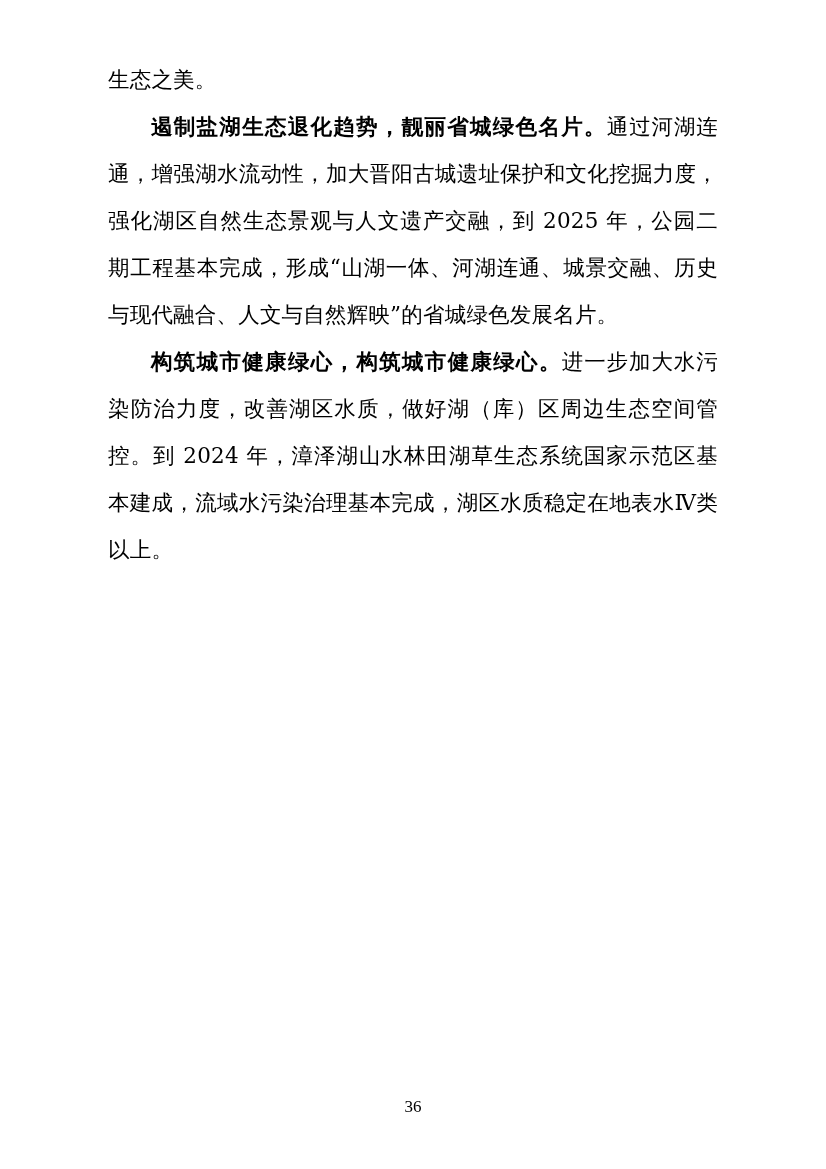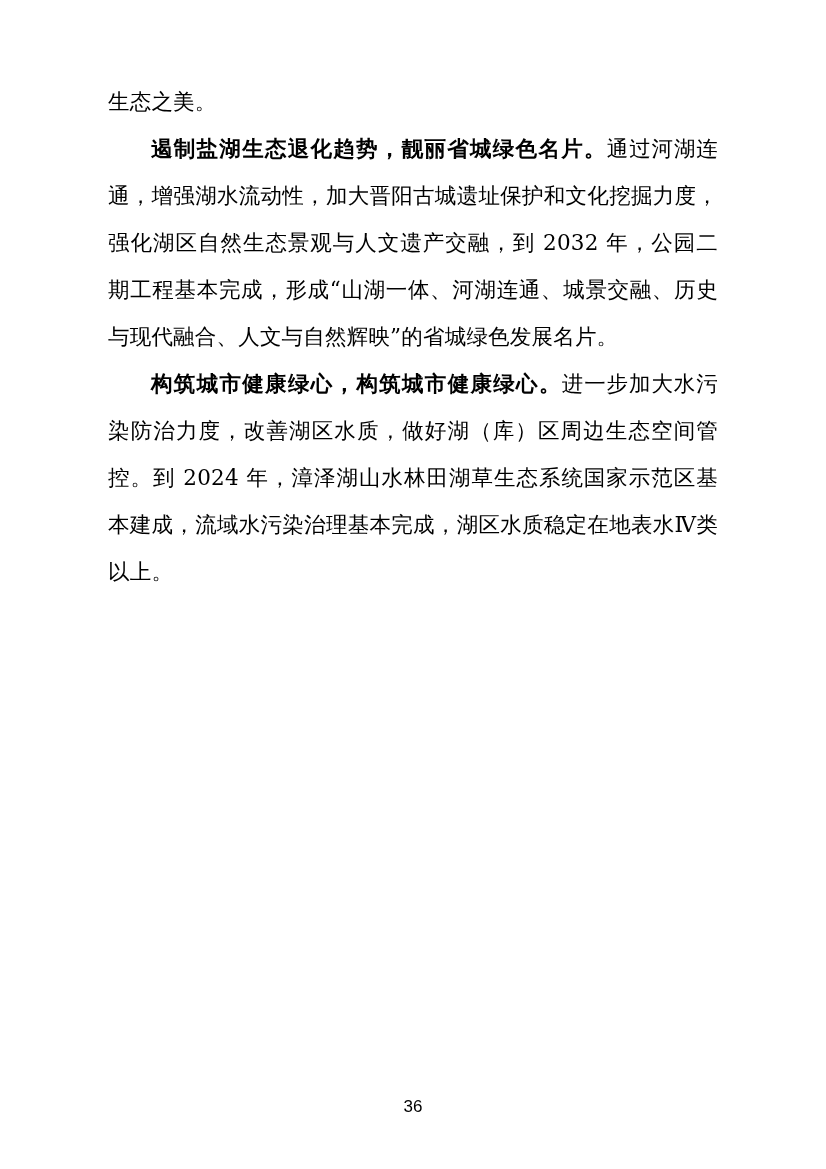--- a/index.html
+++ b/index.html
@@ -15,21 +15,21 @@
     color: #000000;
     overflow: hidden;
   }
   .page {
     position: absolute;
     left: 0;
     top: 0;
     width: 826px;
     height: 1169px;
     box-sizing: border-box;
-    padding: 78px 108px 0 108px;
+    padding: 56px 108px 0 108px;
   }
   .body-text {
     font-size: 21.5px;
     line-height: 47px;
     text-align: justify;
     text-justify: inter-ideograph;
     letter-spacing: 0.2px;
   }
   p.para {
     margin: 0;
@@ -43,36 +43,36 @@
     font-weight: bold;
     letter-spacing: 0.6px;
   }
   .page-number {
     position: absolute;
     left: 0;
     right: 0;
     top: 1097px;
     text-align: center;
     font-size: 17px;
-    font-family: Liberation Sans, sans-serif;
+    font-family: Liberation Serif, serif;
   }
 </style>
 </head>
 <body>
 
 <div class="page">
 
   <div class="body-text">
 
     <p class="para">
       <span>生态之美。</span>
     </p>
 
     <p class="indent">
-      <span class="lead">遏制盐湖生态退化趋势，靓丽省城绿色名片。</span><span>通过河湖连通，增强湖水流动性，加大晋阳古城遗址保护和文化挖掘力度，强化湖区自然生态景观与人文遗产交融，到 2032 年，公园二期工程基本完成，形成“山湖一体、河湖连通、城景交融、历史与现代融合、人文与自然辉映”的省城绿色发展名片。</span>
+      <span class="lead">遏制盐湖生态退化趋势，靓丽省城绿色名片。</span><span>通过河湖连通，增强湖水流动性，加大晋阳古城遗址保护和文化挖掘力度，强化湖区自然生态景观与人文遗产交融，到 2025 年，公园二期工程基本完成，形成“山湖一体、河湖连通、城景交融、历史与现代融合、人文与自然辉映”的省城绿色发展名片。</span>
     </p>
 
     <p class="indent">
       <span class="lead">构筑城市健康绿心，构筑城市健康绿心。</span><span>进一步加大水污染防治力度，改善湖区水质，做好湖（库）区周边生态空间管控。到 2024 年，漳泽湖山水林田湖草生态系统国家示范区基本建成，流域水污染治理基本完成，湖区水质稳定在地表水Ⅳ类以上。</span>
     </p>
 
 
 
   </div>
 

